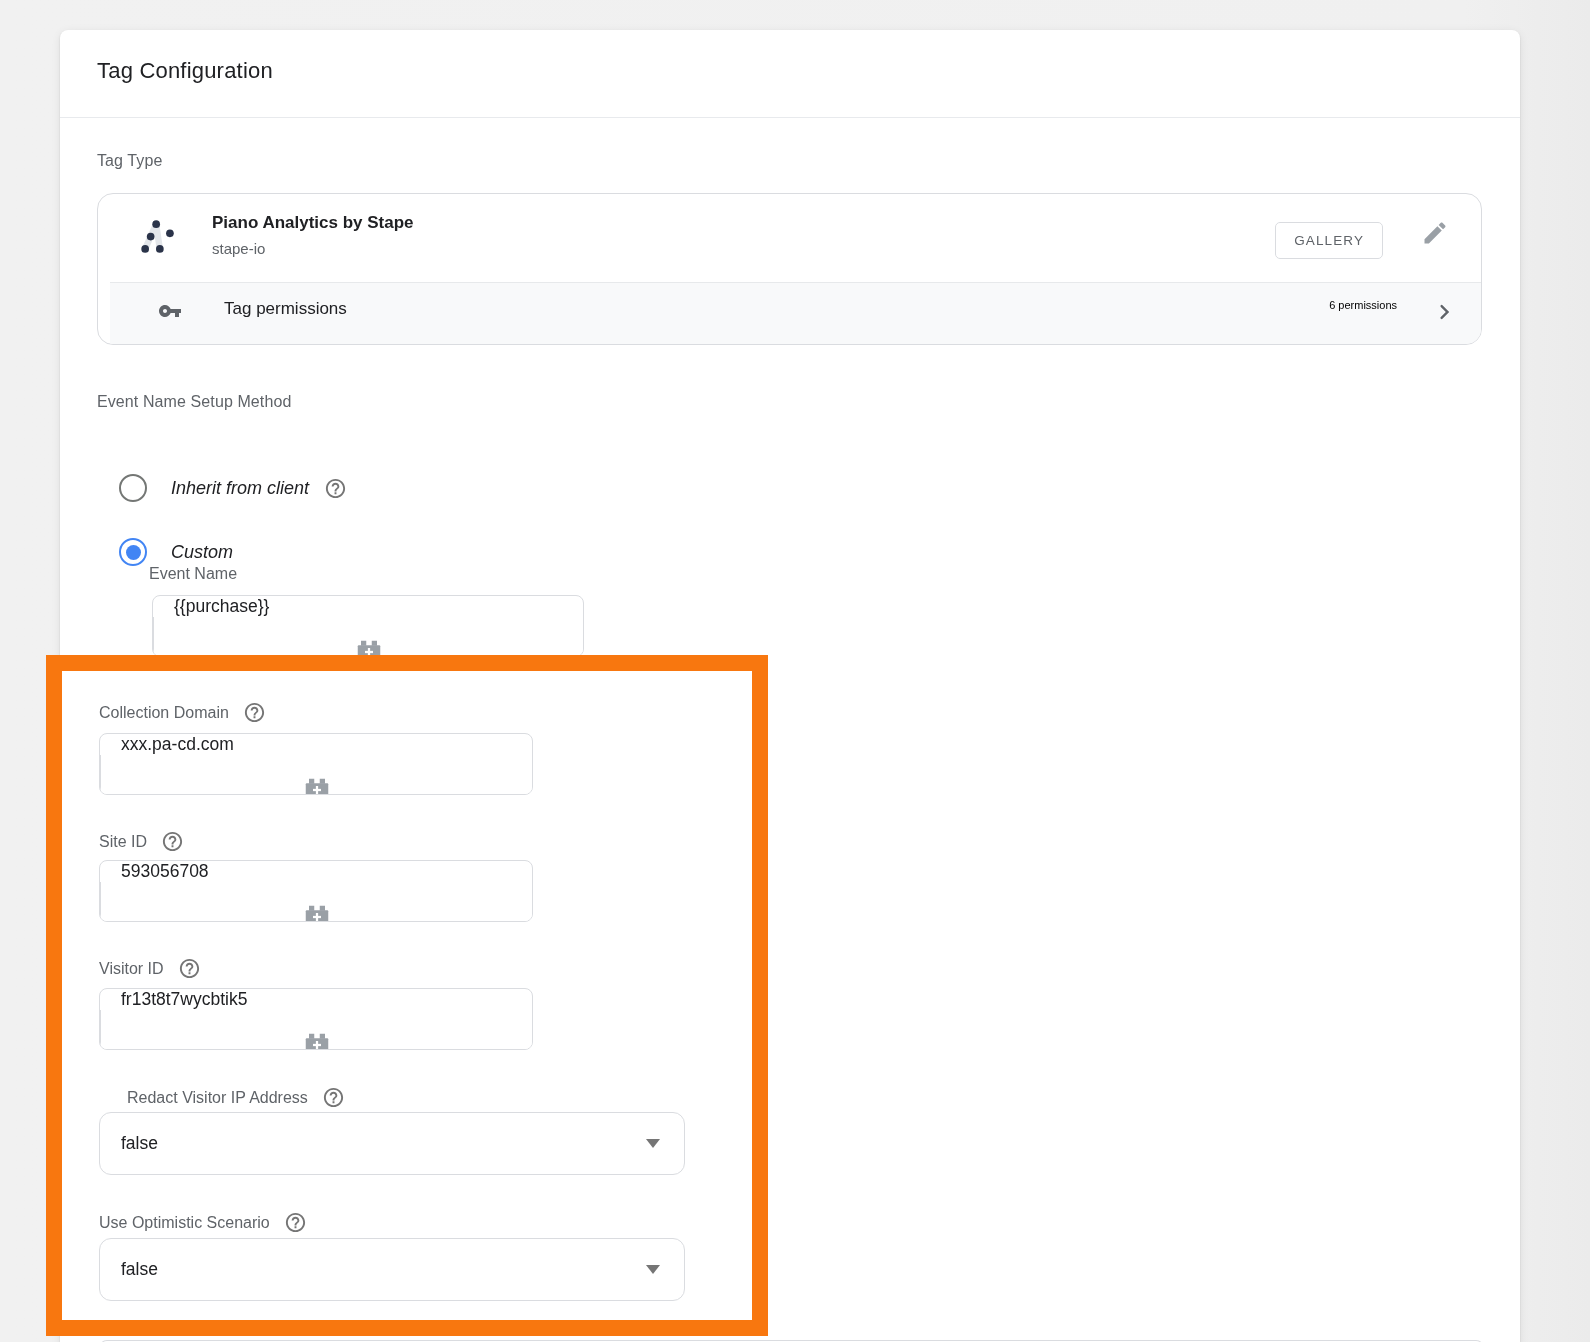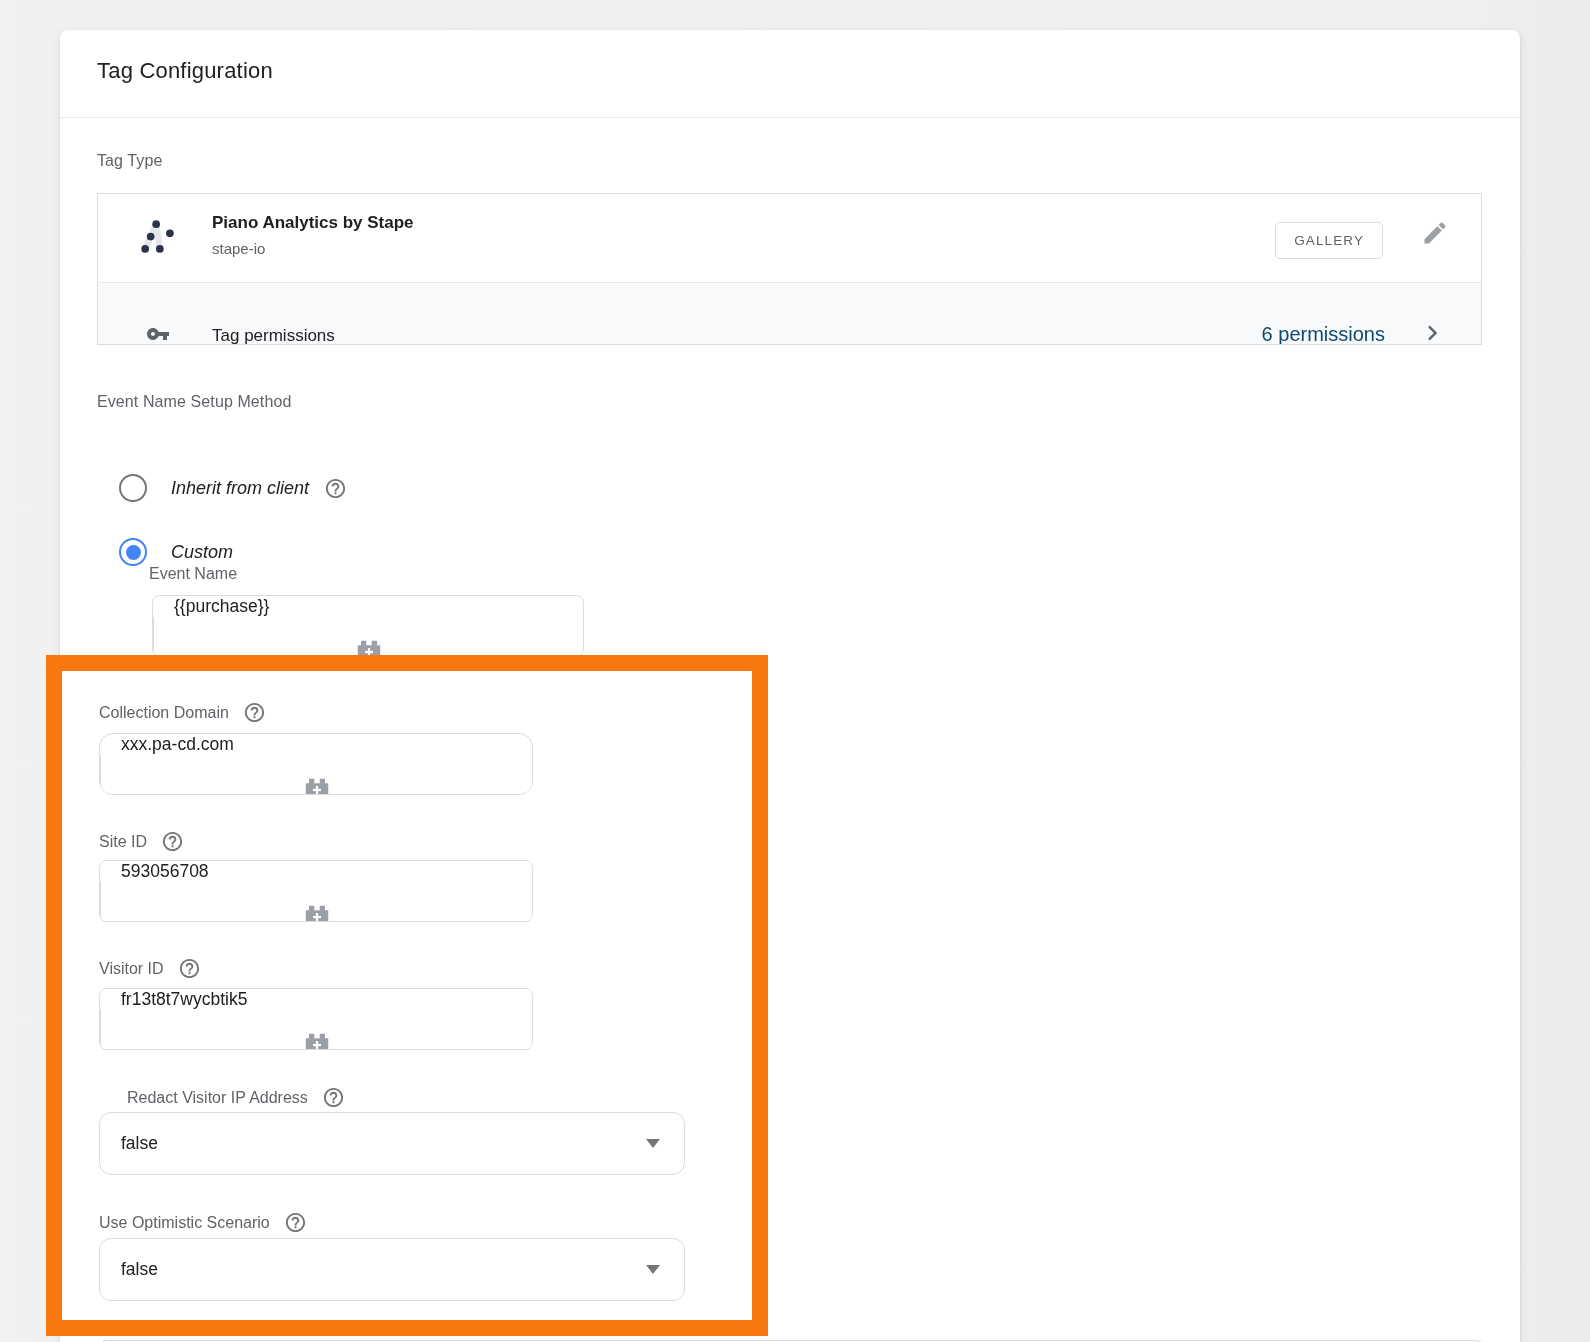--- a/index.html
+++ b/index.html
@@ -21,42 +21,42 @@
   }
   .hdr-divider{position:absolute;left:0;top:87px;width:100%;height:1px;background:#e8eaed;}
 
   .section-label{position:absolute;font-size:16px;color:#5f6368;letter-spacing:.1px;}
   .lbl-tagtype{left:37px;top:122px;}
   .lbl-eventsetup{left:37px;top:363px;}
 
   
   .tagbox{
     position:absolute;left:37px;top:163px;width:1385px;height:152px;
-    border:1px solid #dadce0;border-radius:0;background:#fff;overflow:hidden;
+    border:1px solid #dadce0;border-radius:16px;background:#fff;overflow:hidden;
     box-sizing:border-box;
   }
   .tagbox-logo{position:absolute;left:38px;top:21px;width:44px;height:44px;}
   .tagbox-name{position:absolute;left:114px;top:19px;font-size:17px;font-weight:bold;color:#202124;}
   .tagbox-vendor{position:absolute;left:114px;top:46px;font-size:15px;color:#5f6368;}
   .gallery-btn{
     position:absolute;right:98px;top:28px;height:37px;padding:0 18px;
     border:1px solid #dadce0;border-radius:5px;background:#fff;
     font-family:inherit;font-size:13.5px;color:#5f6368;letter-spacing:1.1px;
     display:flex;align-items:center;cursor:pointer;
   }
   .pencil-btn{position:absolute;right:32px;top:25px;width:28px;height:28px;cursor:pointer;}
   .perm-row{
-    position:absolute;left:0;top:88px;width:100%;height:64px;
+    position:absolute;left:12px;top:88px;width:100%;height:64px;
     background:#f8f9fa;border-top:1px solid #e7e9eb;
-    display:flex;align-items:flex-end;box-sizing:border-box;
+    display:flex;align-items:flex-start;box-sizing:border-box;
     padding:16px 36px 0 48px;cursor:pointer;
   }
   .perm-key{width:24px;height:24px;flex:0 0 auto;}
   .perm-label{margin-left:42px;font-size:17px;color:#202124;}
-  .perm-count{margin-left:auto;font-size:20px;color:#0c4a6e;}
+  .perm-count{margin-left:auto;font-size:11px;color:#000000;}
   .perm-chevron{margin-left:34px;width:26px;height:26px;}
 
   
   .radio-row{position:absolute;left:37px;display:flex;align-items:center;height:30px;cursor:pointer;font-style:italic;}
   .radio-row.r1{top:443px;}
   .radio-row.r2{top:507px;}
   .radio{
     width:24px;height:24px;border:2.5px solid #747775;border-radius:50%;
     margin-left:22px;box-sizing:content-box;position:relative;flex:0 0 auto;
   }
@@ -82,21 +82,21 @@
   .input-wrap .brick-btn{
     flex:0 0 66px;border-left:1px solid #dadce0;
     display:flex;align-items:center;justify-content:center;cursor:pointer;background:#fff;
   }
   .ev-input{left:92px;top:565px;width:432px;}
 
   
   .f-label{position:absolute;left:39px;display:flex;align-items:center;font-size:16px;color:#5f6368;}
   .f-label .help-icon{margin-left:14px;}
   .fl-0{top:671px;} .fl-1{top:800px;} .fl-2{top:927px;} .fl-3{top:1056px;margin-left:28px;} .fl-4{top:1181px;}
-  .fi-0{left:39px;top:703px;width:434px;border-radius:14px;}
+  .fi-0{left:39px;top:703px;width:434px;}
   .fi-1{left:39px;top:830px;width:434px;}
   .fi-2{left:39px;top:958px;width:434px;}
 
   .select-wrap{
     position:absolute;left:39px;width:586px;height:63px;
     border:1px solid #dadce0;border-radius:12px;background:#fff;
     box-sizing:border-box;display:flex;align-items:center;
     padding:0 24px 0 21px;cursor:pointer;
   }
   .fs-3{top:1082px;} .fs-4{top:1208px;}

